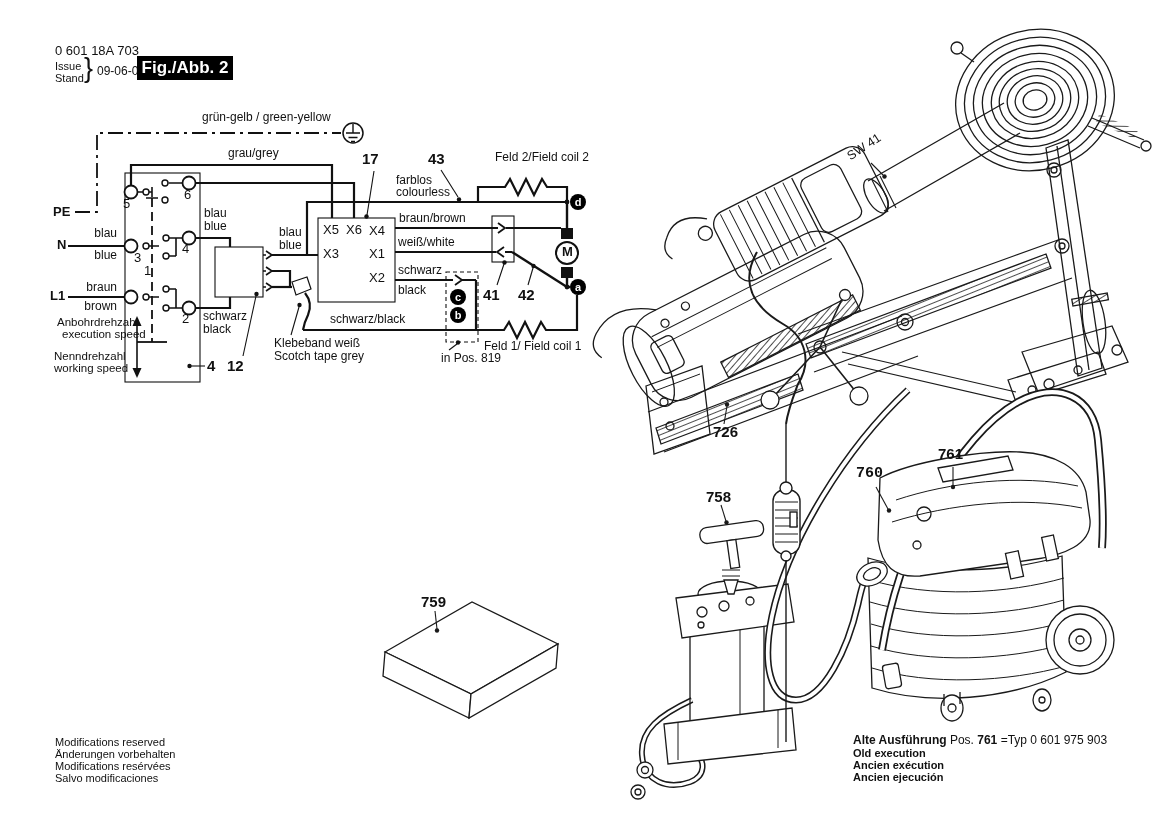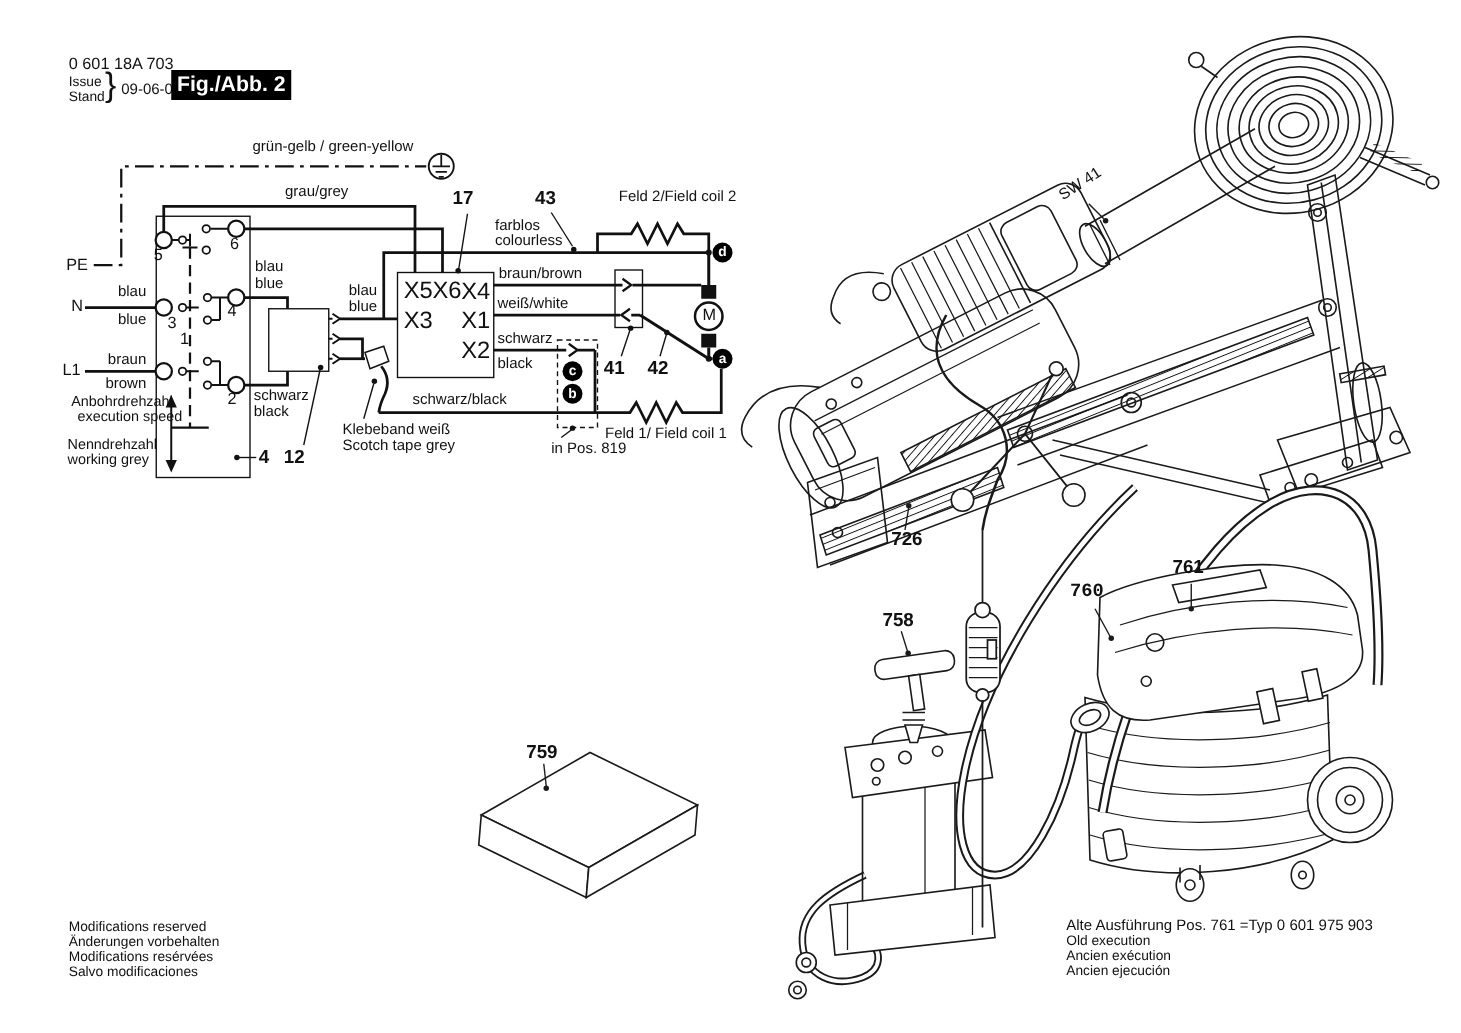--- a/index.html
+++ b/index.html
@@ -5,22 +5,22 @@
   html,body{margin:0;padding:0;background:#fff;}
   #page{position:relative;width:1169px;height:826px;background:#fff;overflow:hidden;
         font-family:"Liberation Sans", sans-serif;color:#111;}
   svg{position:absolute;left:0;top:0;}
   .lb{position:absolute;font-size:12px;line-height:1.05;color:#111;white-space:nowrap;}
   .sm{font-size:11px;}
   .md{font-size:11.5px;}
   .num{font-size:13px;}
   .pos{font-size:15px;font-weight:bold;}
   .big{font-size:15px;font-weight:bold;}
-  .bold{font-weight:normal;}
-  .xl{font-size:19px;}
+  .bold{font-weight:bold;}
+  .xl{font-size:13px;}
   .disc{position:absolute;width:16px;height:16px;border-radius:50%;background:#000;color:#fff;
         font-size:11px;font-weight:bold;text-align:center;line-height:16px;}
   .figbox{position:absolute;left:137px;top:56px;width:96px;height:24px;background:#000;color:#fff;
         font-size:17px;font-weight:bold;text-align:center;line-height:24px;}
   .brace{position:absolute;font-size:27px;font-weight:200;}
   .rot{transform:rotate(-33deg);transform-origin:left top;}
   .ra{text-align:right;}
 </style>
 </head>
 <body>
@@ -347,21 +347,21 @@
 <div class="lb num" style="left:123px;top:197px;">5</div>
 <div class="lb num" style="left:184px;top:188px;">6</div>
 <div class="lb num" style="left:134px;top:251px;">3</div>
 <div class="lb num" style="left:182px;top:242px;">4</div>
 <div class="lb num" style="left:144px;top:264px;">1</div>
 <div class="lb num" style="left:182px;top:312px;">2</div>
 
 <div class="lb md" style="left:57px;top:316px;">Anbohrdrehzahl</div>
 <div class="lb md" style="left:62px;top:328px;">execution speed</div>
 <div class="lb md" style="left:54px;top:350px;">Nenndrehzahl</div>
-<div class="lb md" style="left:54px;top:362px;">working grey</div>
+<div class="lb md" style="left:54px;top:362px;">working speed</div>
 
 <div class="lb pos" style="left:207px;top:358px;">4</div>
 <div class="lb pos" style="left:227px;top:358px;">12</div>
 <div class="lb pos" style="left:362px;top:151px;">17</div>
 <div class="lb pos" style="left:428px;top:151px;">43</div>
 <div class="lb pos" style="left:483px;top:287px;">41</div>
 <div class="lb pos" style="left:518px;top:287px;">42</div>
 
 <div class="lb" style="left:396px;top:174px;">farblos</div>
 <div class="lb" style="left:396px;top:186px;">colourless</div>

